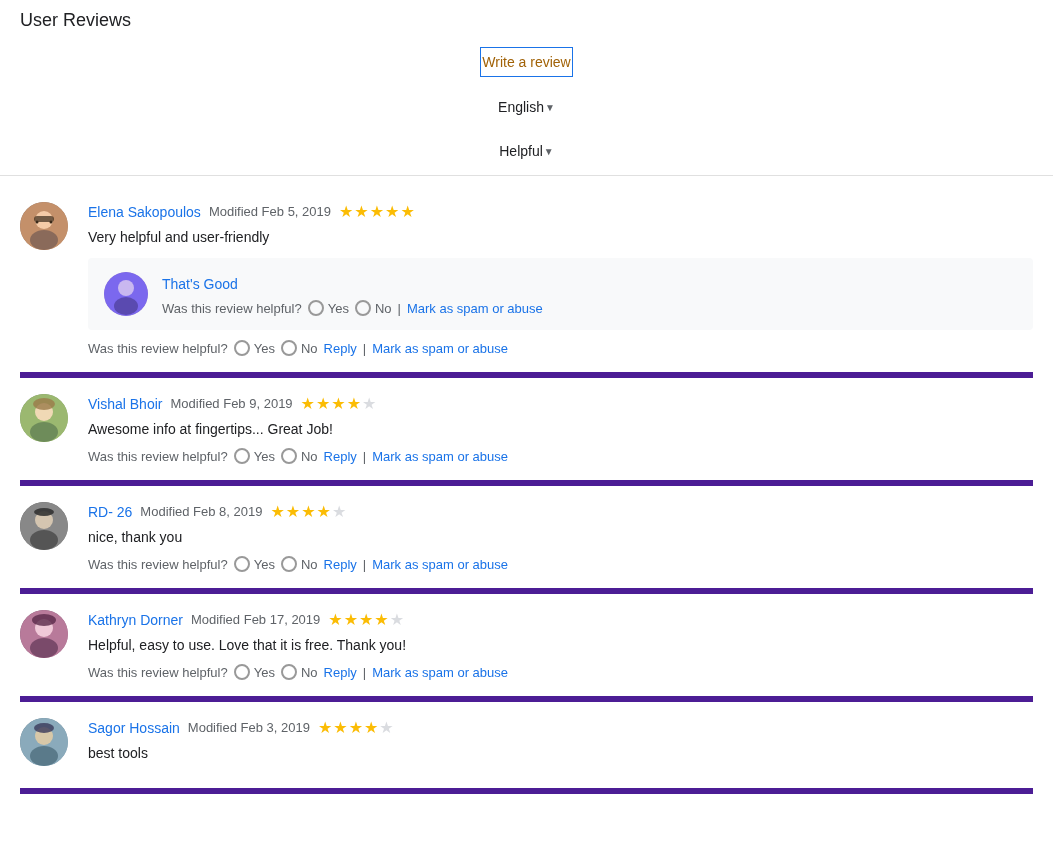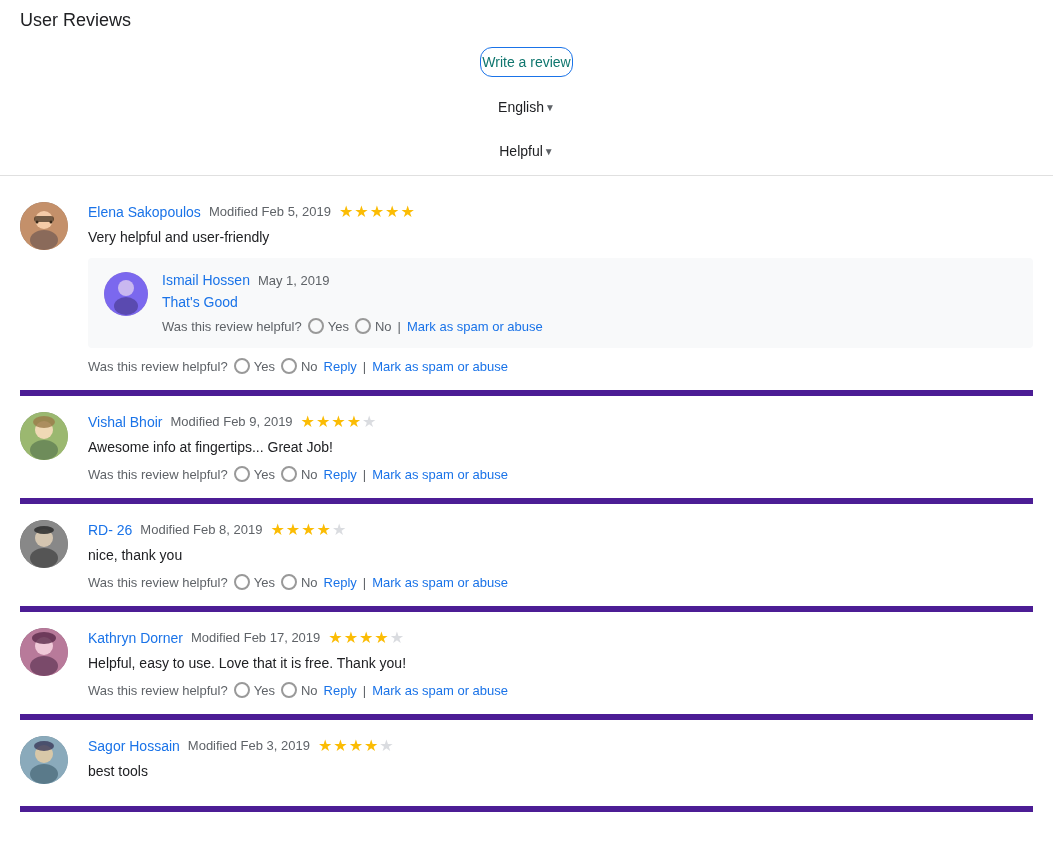--- a/index.html
+++ b/index.html
@@ -19,23 +19,23 @@
     }
     .page-title {
       font-size: 18px;
       font-weight: 500;
       color: #202124;
       margin-right: auto;
     }
     .write-review-btn {
       border: 1px solid #1a73e8;
       background: #fff;
-      color: #0f766e;
+      color: #a16207;
       padding: 6px 1px;
-      border-radius: 12px;
+      border-radius: 0;
       cursor: pointer;
       font-size: 14px;
     }
     .dropdown-wrapper {
       display: flex;
       align-items: center;
       gap: 1px;
       cursor: pointer;
       color: #202124;
       font-size: 14px;
@@ -228,24 +228,20 @@
 
       <div class="reply-block">
         <div class="reply-avatar">
           <svg viewBox="0 0 44 44" xmlns="http://www.w3.org/2000/svg">
             <circle cx="22" cy="22" r="22" fill="#7b68ee"></circle>
             <circle cx="22" cy="16" r="8" fill="#c9b8f0"></circle>
             <ellipse cx="22" cy="34" rx="12" ry="9" fill="#5a4ab0"></ellipse>
           </svg>
         </div>
         <div>
-          <div class="reviewer-meta">
-            <span class="reply-name">Ismail Hossen</span>
-            <span class="review-date">May 1, 2019</span>
-          </div>
           <div class="reply-text">That's Good</div>
           <div class="helpful-row">
             <span class="helpful-label">Was this review helpful?</span>
             <label class="radio-option">
               <span class="radio-circle"></span>
               <span>Yes</span>
             </label>
             <label class="radio-option">
               <span class="radio-circle"></span>
               <span>No</span>

